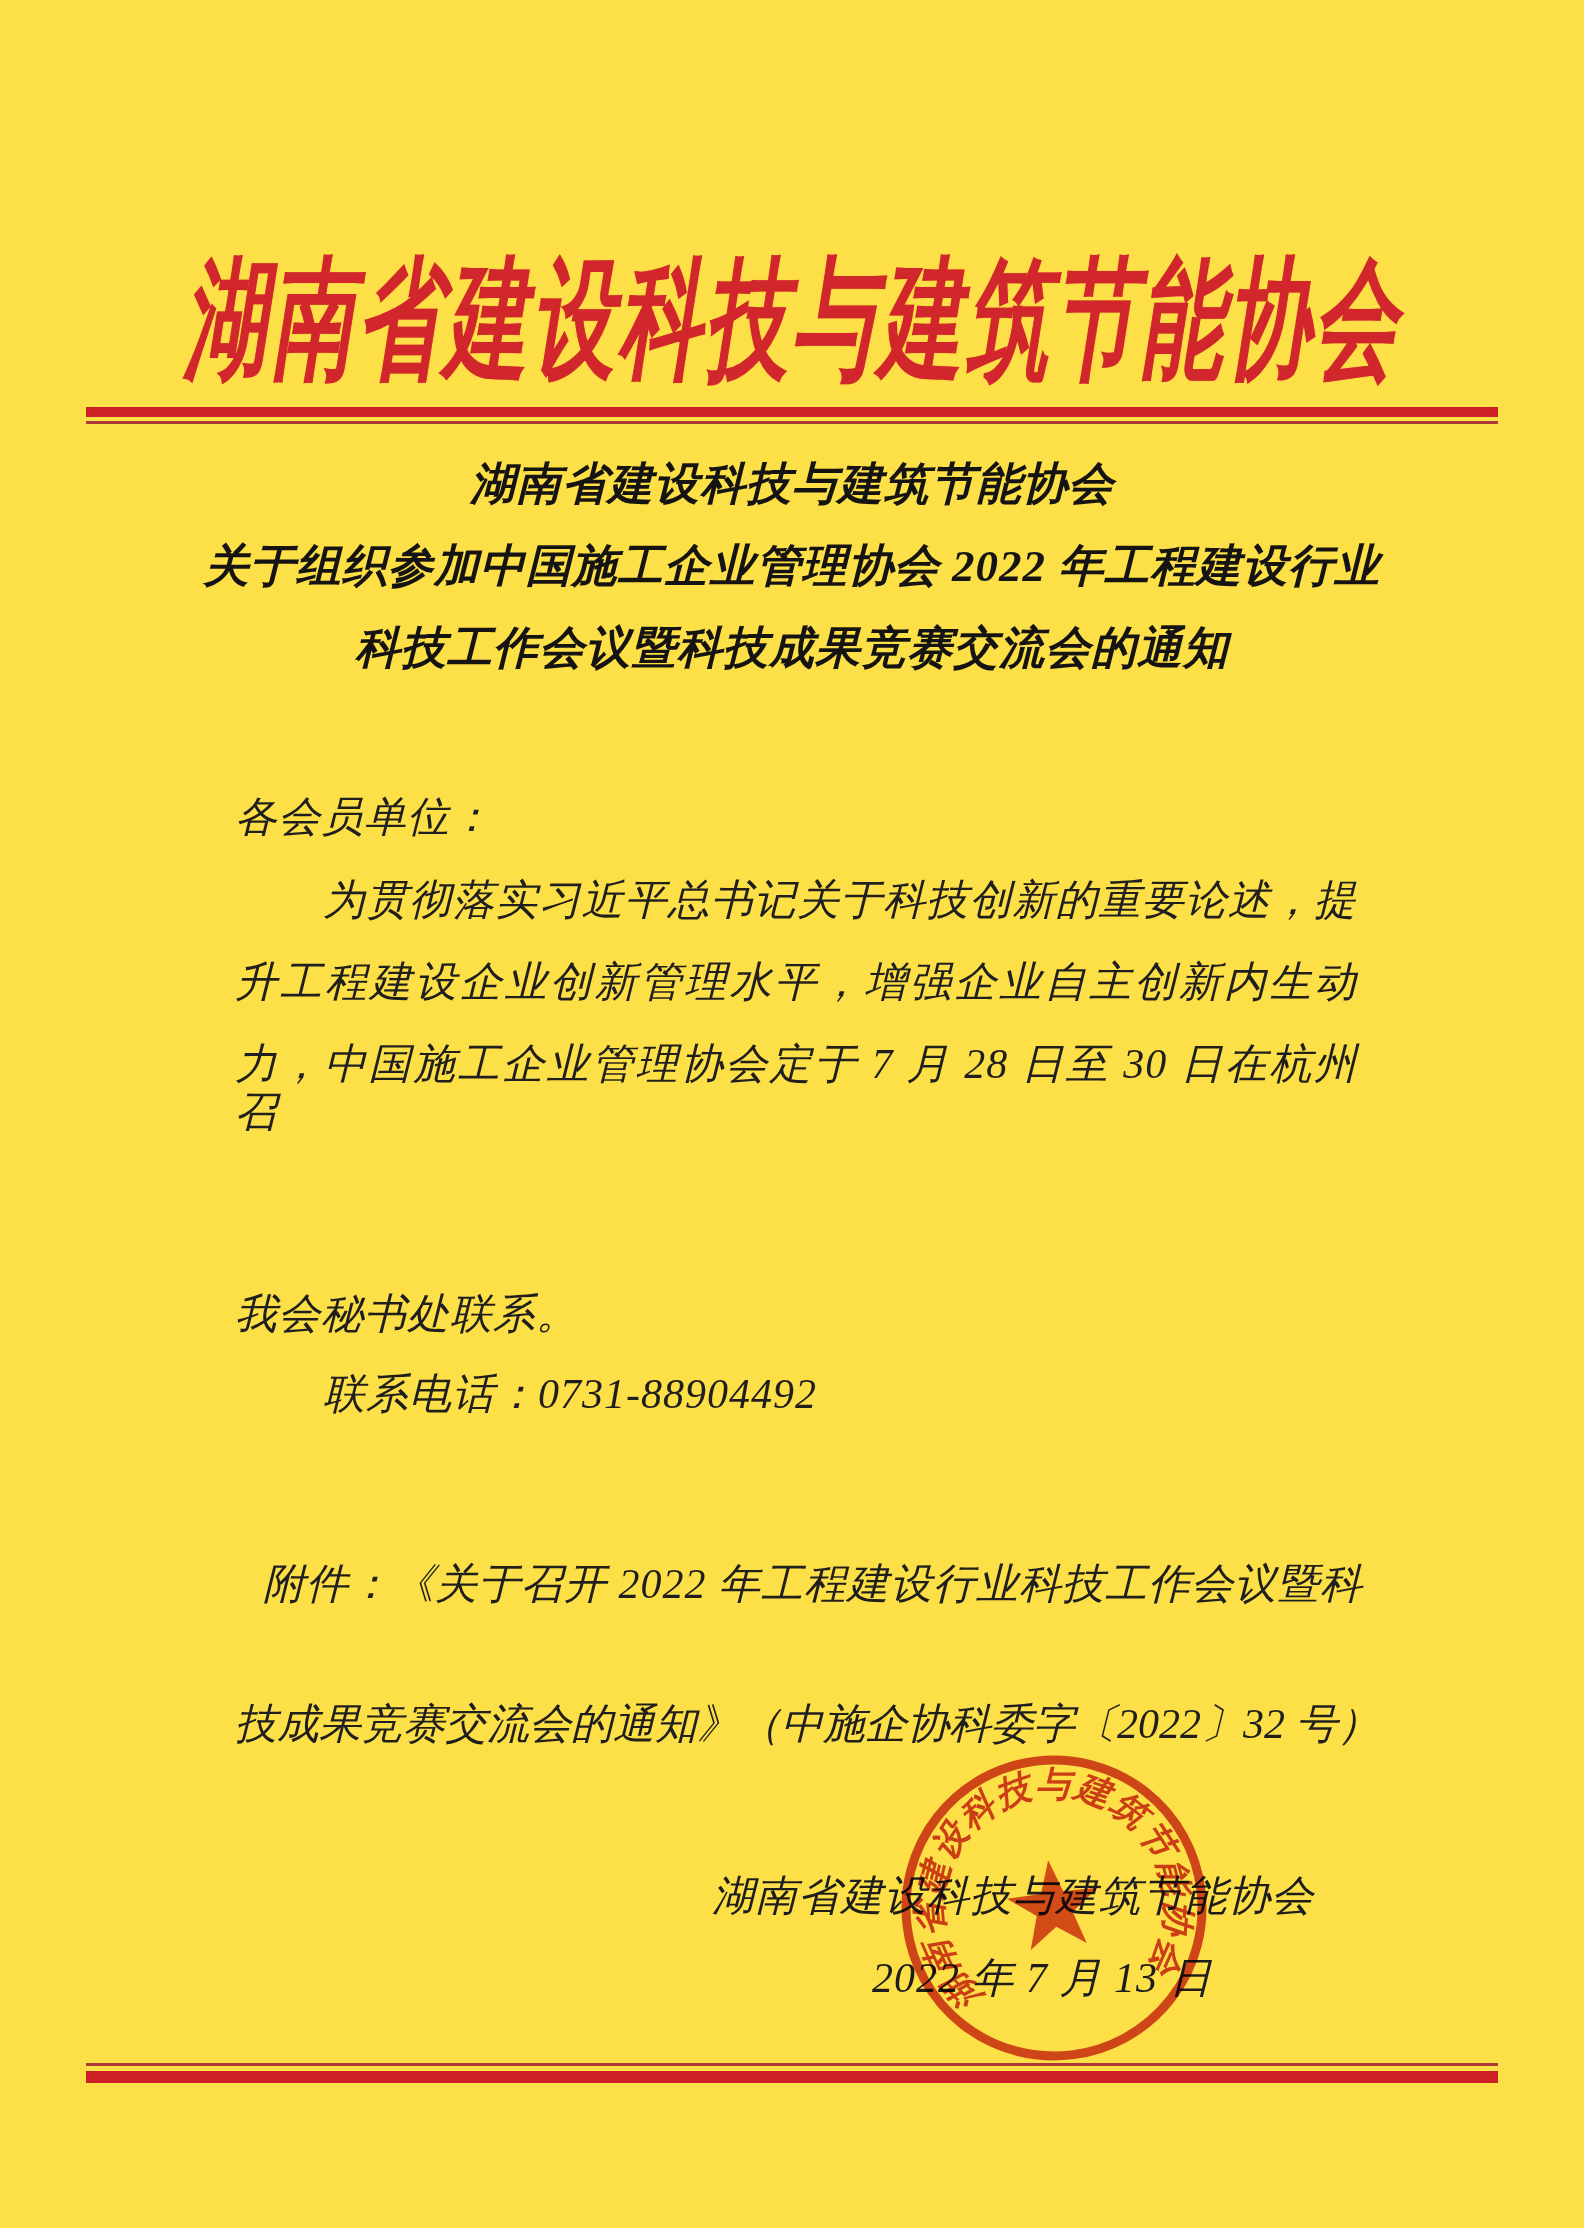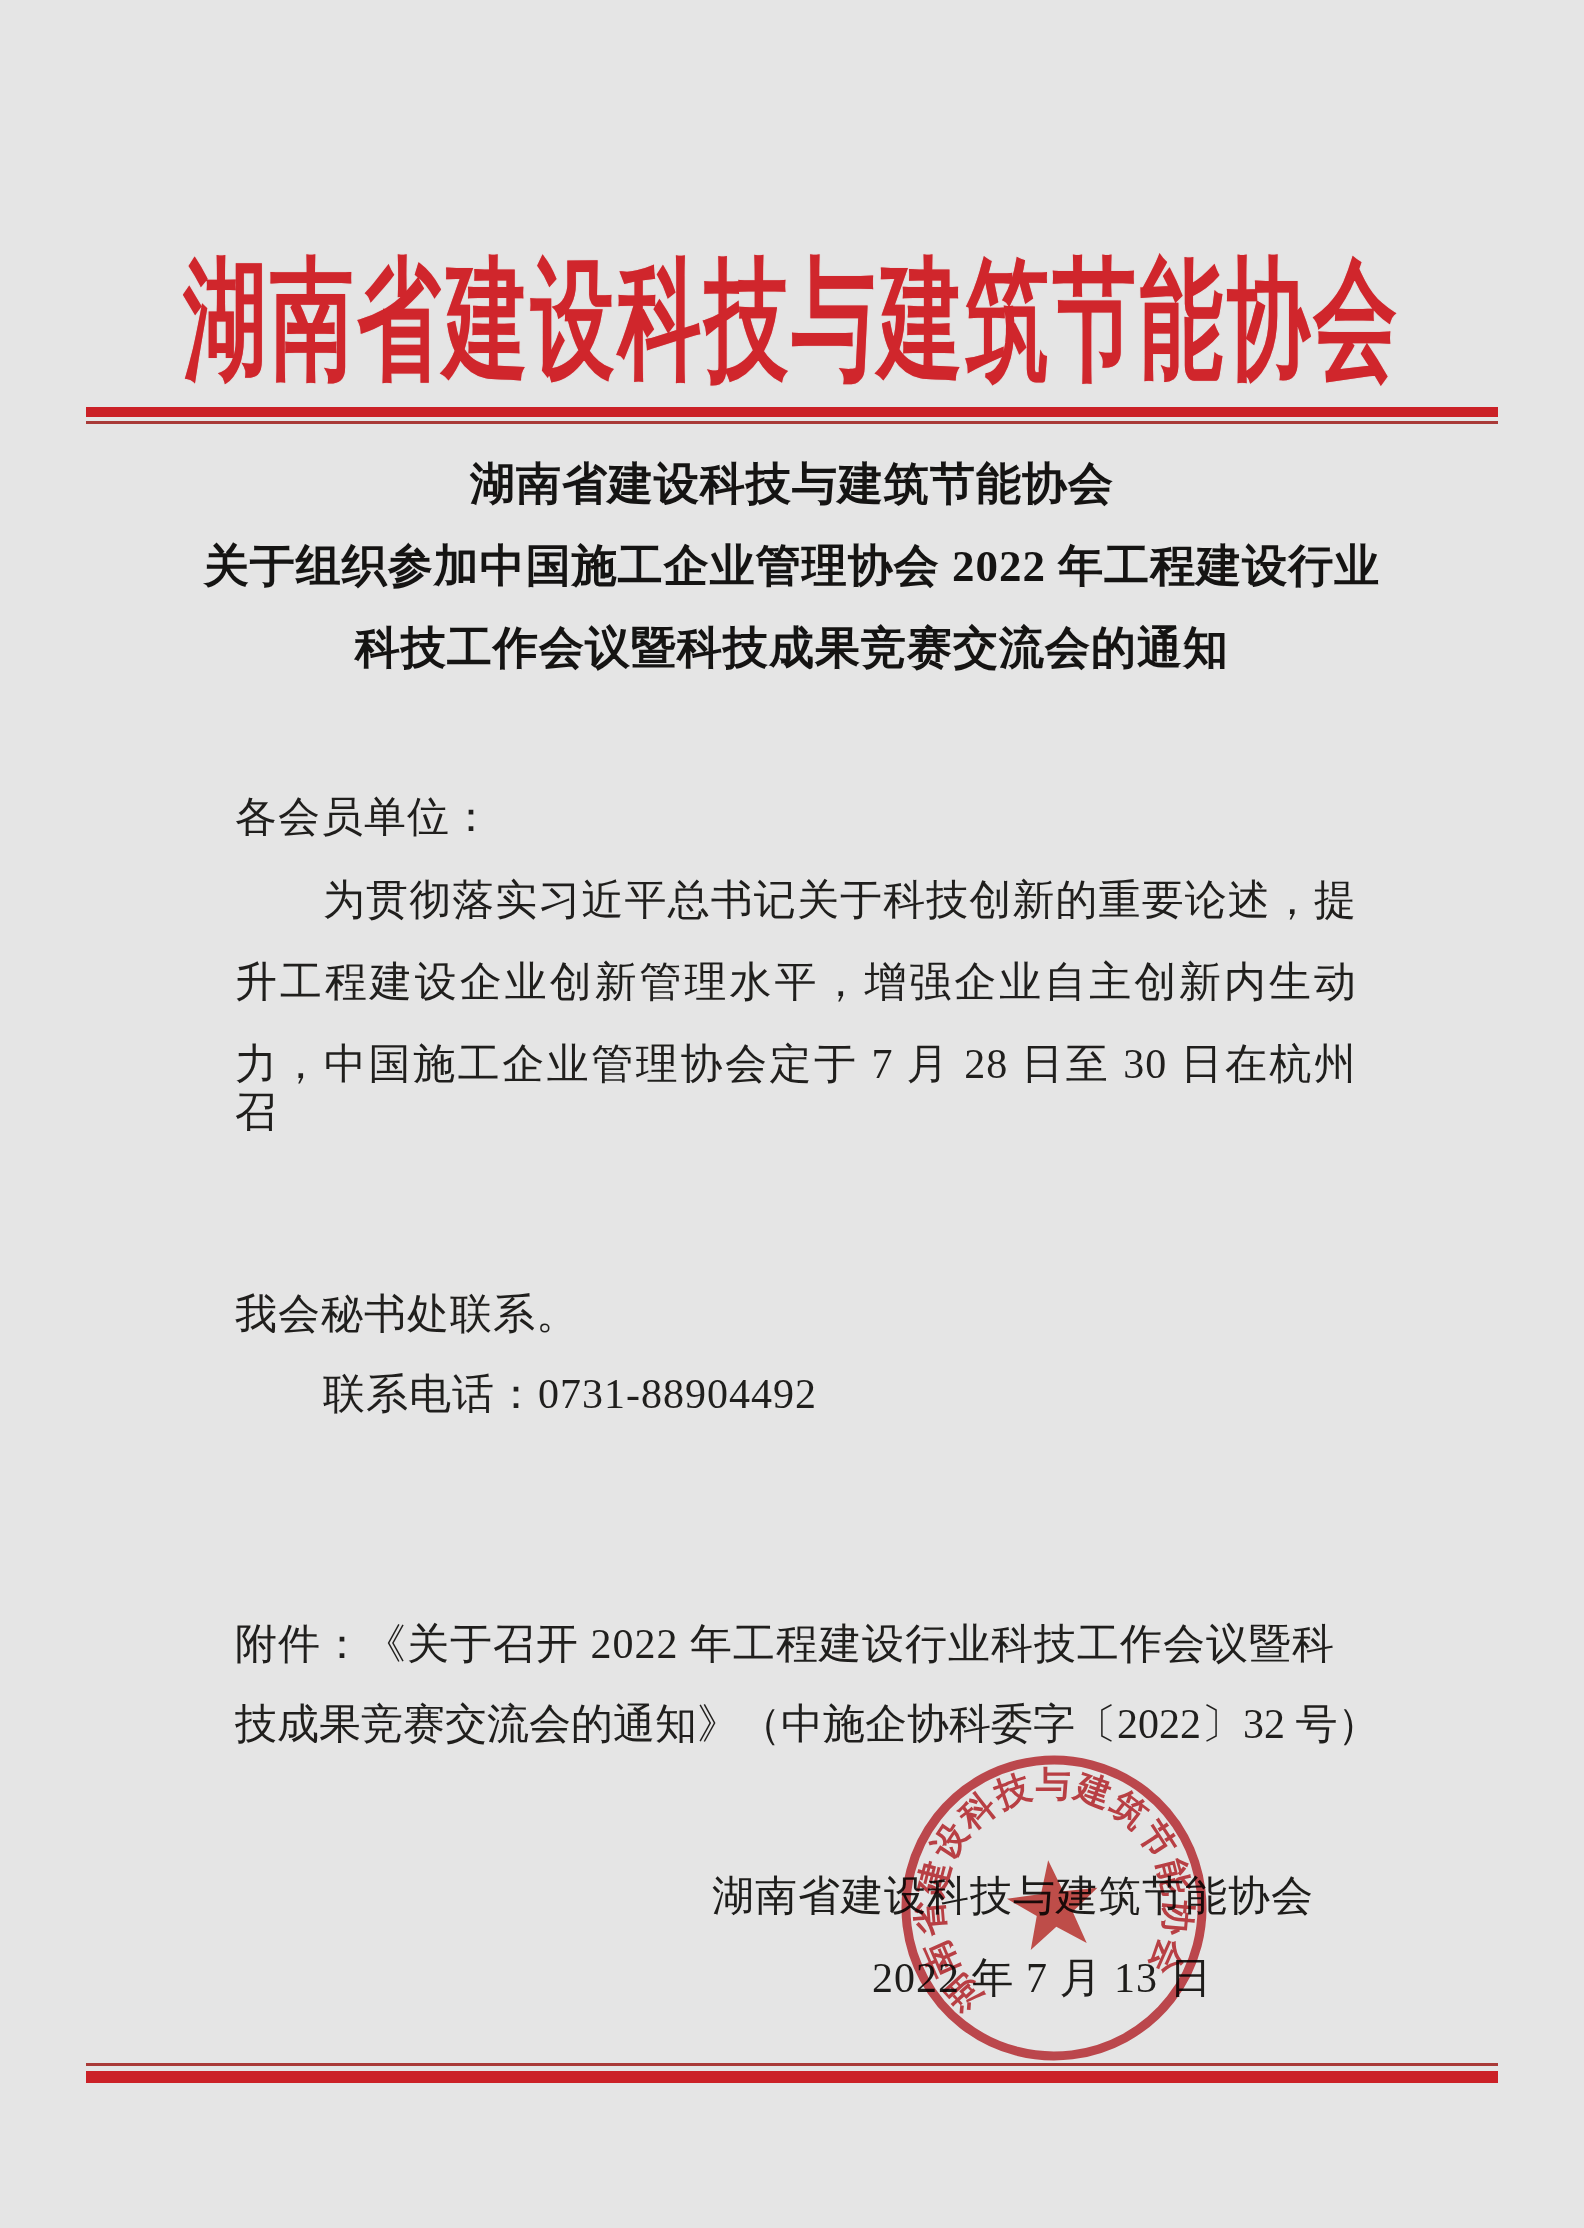--- a/index.html
+++ b/index.html
@@ -1,23 +1,24 @@
 <!DOCTYPE html>
 <html><head>
 <meta charset="utf-8">
 <style>
   html,body{margin:0;padding:0;}
   body{background:#ffffff;}
   .page{
     position:relative;
     width:1584px;height:2228px;
-    background:#e5e5e5;
+    background:#fde047;
     overflow:hidden;
     font-family:"Liberation Serif","DejaVu Serif",serif;
     color:#1e1d1b;
+    font-style:italic;
   }
   
   .masthead{
     position:absolute;
     top:248px;left:50%;
     transform:translateX(-50%) scaleX(0.63);
     transform-origin:top center;
     white-space:nowrap;
     font-size:132px;
     line-height:1.1;
@@ -87,21 +88,21 @@
 
   <div class="body-line fill indent" style="top:876px;">为贯彻落实习近平总书记关于科技创新的重要论述，提</div>
 
   <div class="body-line" style="top:793px;">各会员单位：</div>
   <div class="body-line fill" style="top:958px;">升工程建设企业创新管理水平，增强企业自主创新内生动</div>
   <div class="body-line fill" style="top:1040px;">力，中国施工企业管理协会定于 7 月 28 日至 30 日在杭州召</div>
   <div class="body-line" style="top:1290px;">我会秘书处联系。</div>
 
   <div class="body-line contact" style="top:1370px;">联系电话：0731-88904492</div>
 
-  <div class="body-line" style="top:1620px;">附件：《关于召开 2022 年工程建设行业科技工作会议暨科</div>
+  <div class="body-line" style="top:1560px;margin-left:28px;">附件：《关于召开 2022 年工程建设行业科技工作会议暨科</div>
   <div class="body-line" style="top:1700px;letter-spacing:0;">技成果竞赛交流会的通知》（中施企协科委字〔2022〕32 号）</div>
 
   <div class="sig-org">湖南省建设科技与建筑节能协会</div>
   <div class="sig-date">2022 年 7 月 13 日</div>
 
   <svg class="seal" viewBox="0 0 314 314">
     <circle cx="157" cy="157" r="148" fill="none" stroke="#c5272c" stroke-width="9" opacity="0.88"></circle>
     <polygon points="157,109 168.2,141.6 202.6,142.2 175.1,162.9 185.2,195.8 157,176 128.8,195.8 138.9,162.9 111.4,142.2 145.8,141.6" fill="#cb342f" opacity="0.9"></polygon>
     <defs>
       <path id="sealArc" d="M 77.8 236.2 A 112 112 0 1 1 236.2 236.2" fill="none"></path>

